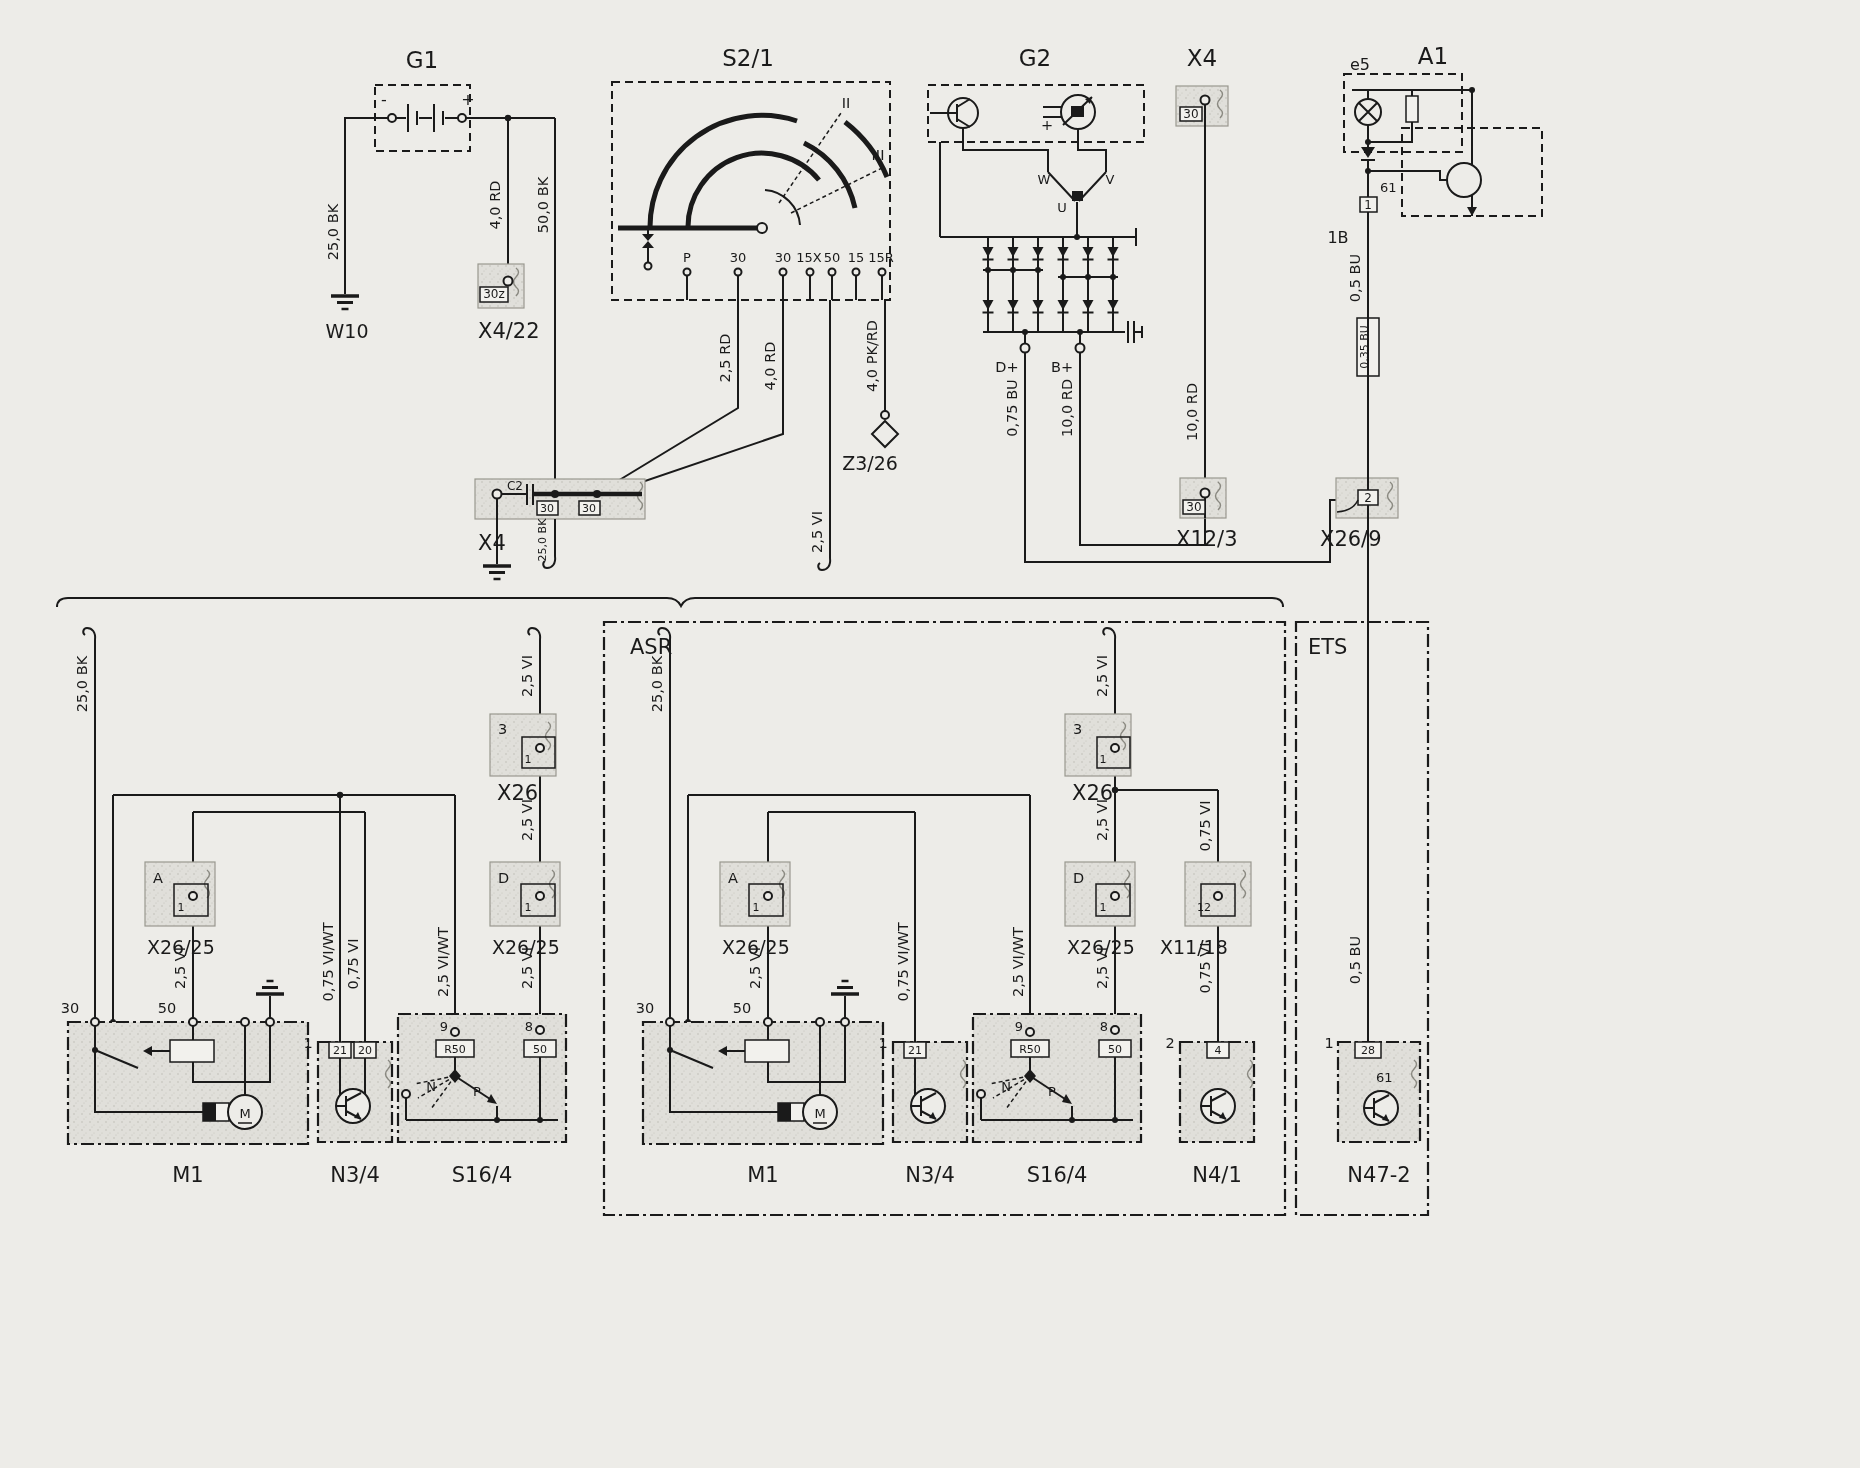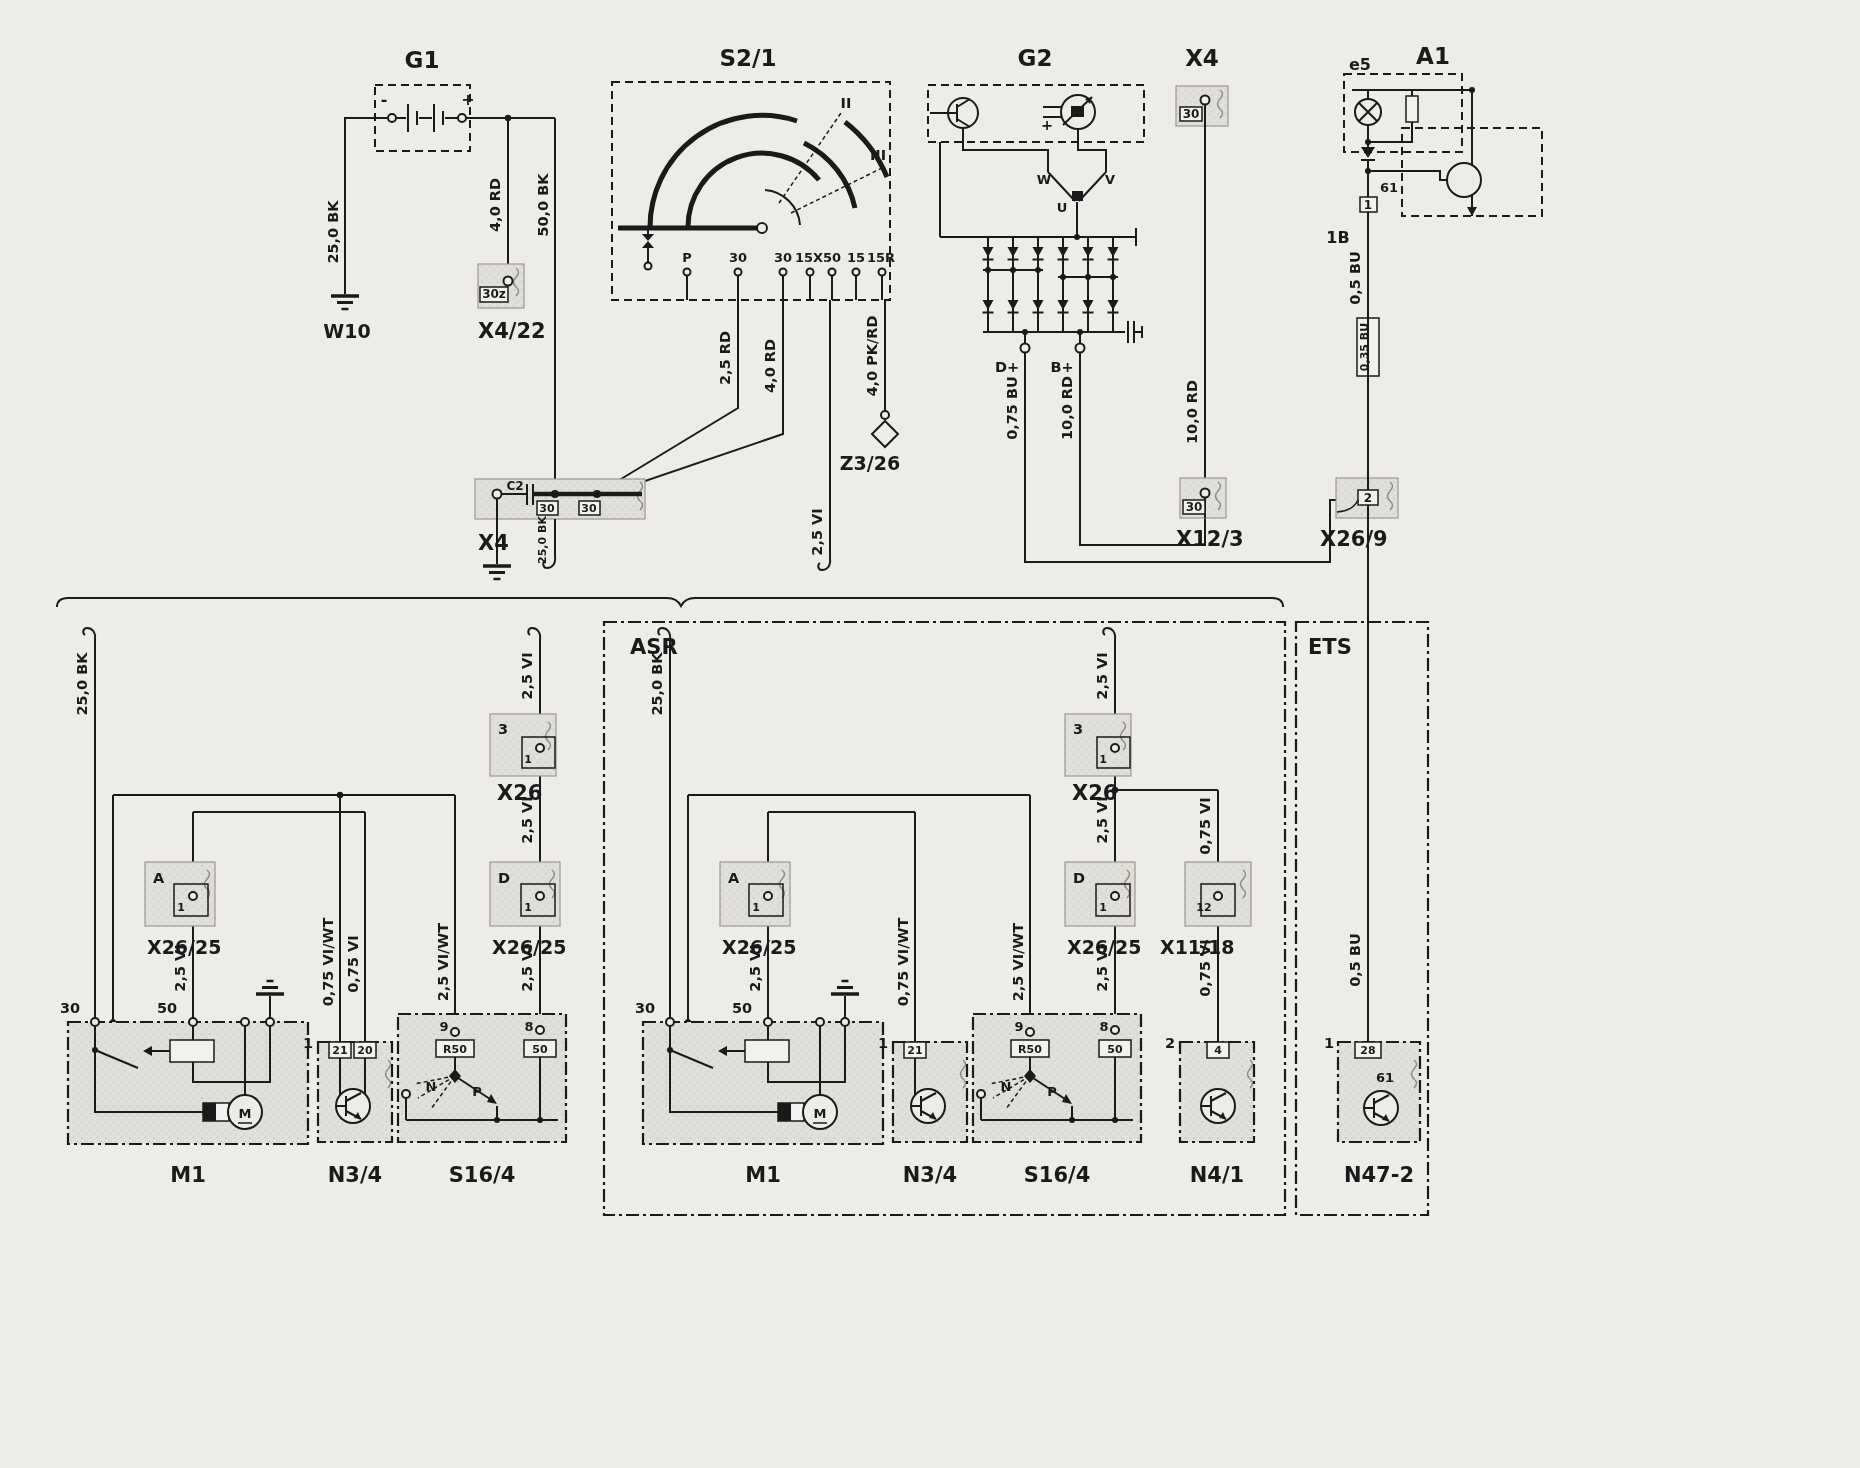--- a/index.html
+++ b/index.html
@@ -1,16 +1,16 @@
 <!DOCTYPE html>
 <html><head>
 <meta charset="utf-8">
 <style>
   html,body{margin:0;padding:0;background:#e7e6e2;}
-  .stage{width:1860px;height:1468px;position:relative;font-weight:bold;}
+  .stage{width:1860px;height:1468px;position:relative;}
   svg{display:block;}
   text{font-family:"DejaVu Sans","Liberation Sans",sans-serif;fill:#1a1a1a;}
   .s11{font-size:11px}.s12{font-size:12px}.s13{font-size:13px}.s14{font-size:14.5px}
   .s16{font-size:16px}.s19{font-size:19px}.s21{font-size:21px}.s23{font-size:23px}
   .mid{text-anchor:middle}
   .ln{stroke:#1a1a1a;stroke-width:2;fill:none}
   .thn{stroke:#1a1a1a;stroke-width:1.5;fill:none}
   .thk{stroke:#1a1a1a;stroke-width:5;fill:none}
   .bus{stroke:#1a1a1a;stroke-width:4.5;fill:none}
   .dsh{stroke:#1a1a1a;stroke-width:2;fill:none;stroke-dasharray:8 5}

